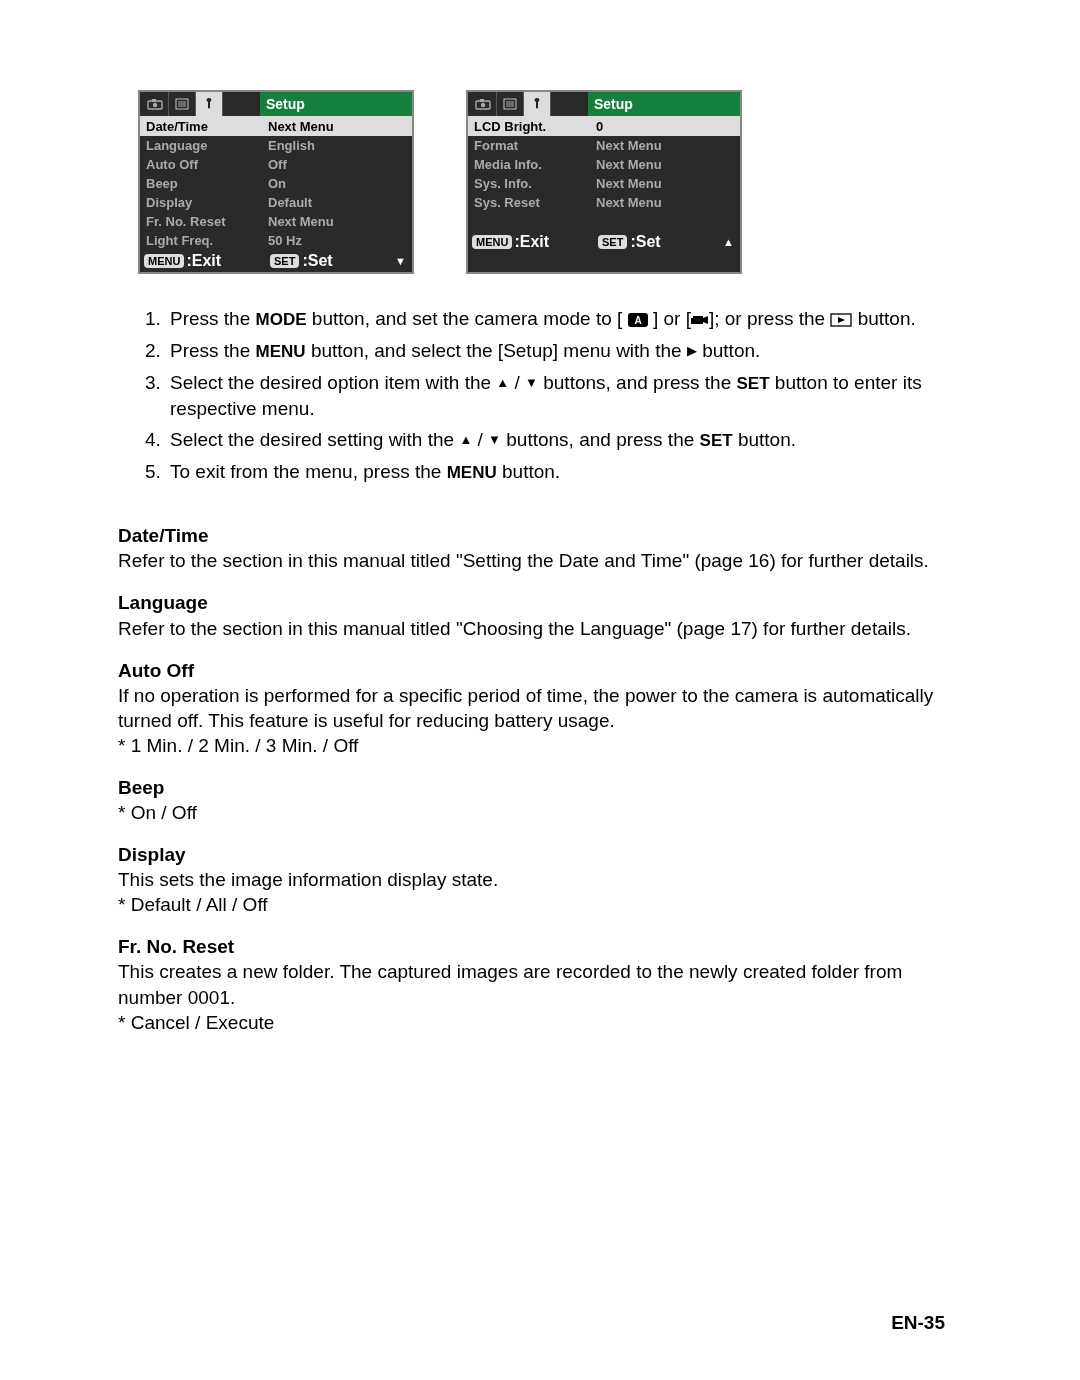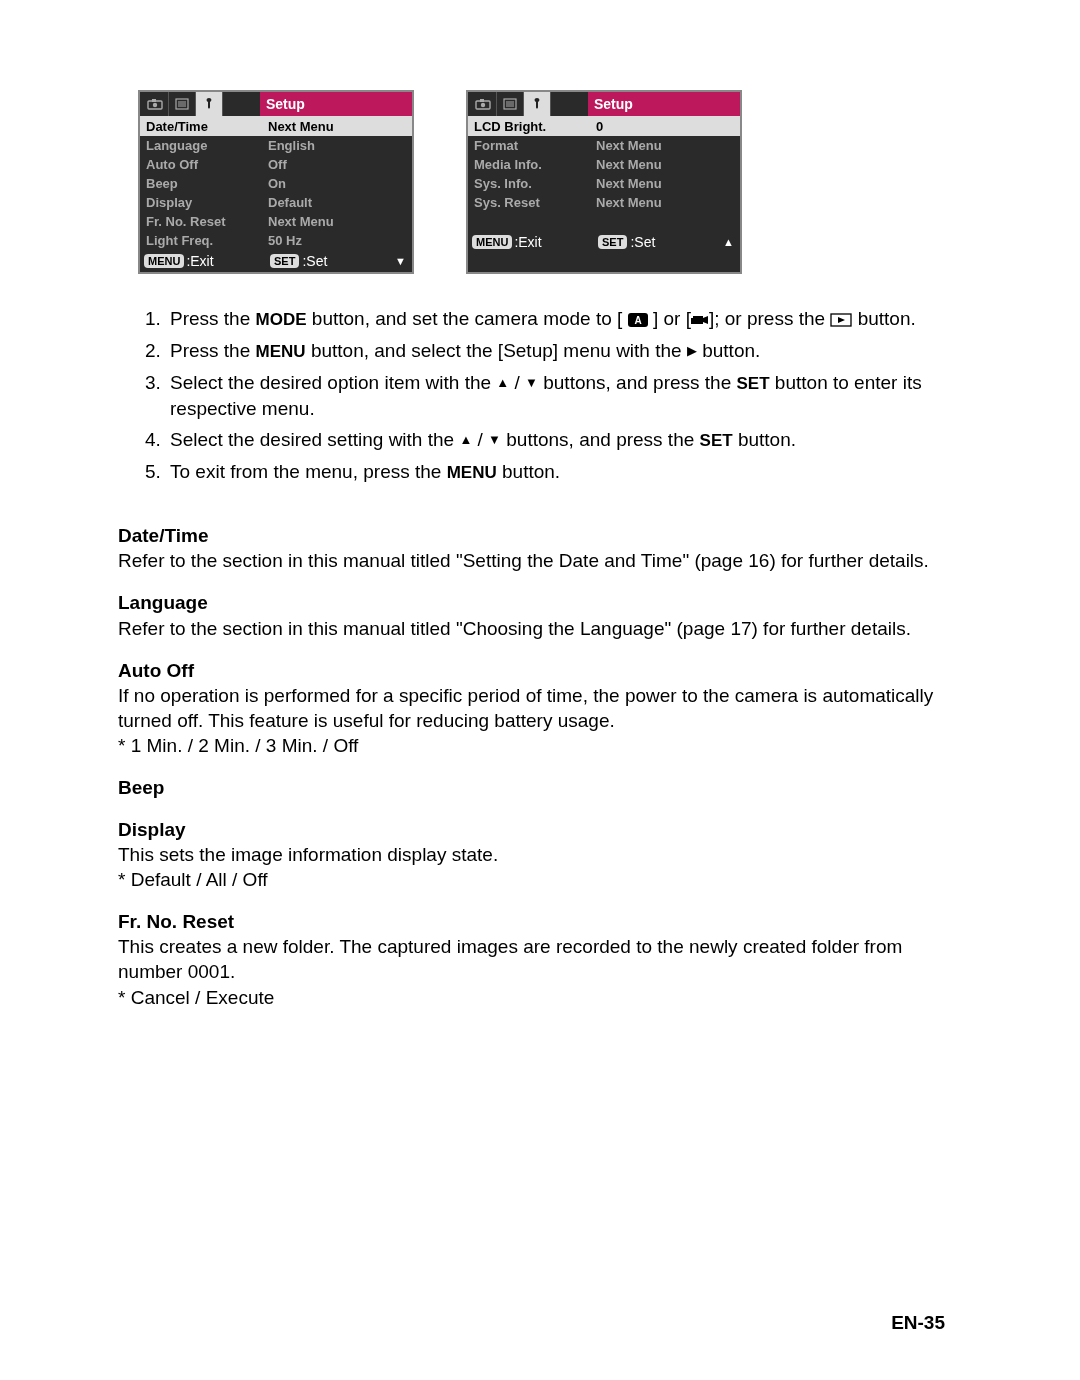--- a/index.html
+++ b/index.html
@@ -54,21 +54,21 @@
     align-items: center;
     justify-content: center;
     border-right: 1px solid #555;
   }
   .tab.active {
     background: #ddd;
   }
   .tab svg { display:block; }
   .header-label {
     flex: 1;
-    background: #be185d;
+    background: #15803d;
     color: #fff;
     font-weight: bold;
     font-size: 14px;
     display: flex;
     align-items: center;
     padding-left: 6px;
   }
   .selected-row {
     display: flex;
     background: #ddd;
@@ -142,22 +142,22 @@
     color: #000;
     font-size: 11px;
     font-weight: bold;
     border-radius: 4px;
     padding: 1px 4px;
     display: inline-flex;
     align-items: center;
   }
   .bot-text {
     color: #fff;
-    font-size: 14px;
-    font-weight: normal;
+    font-size: 16px;
+    font-weight: bold;
   }
   .arrow-dn, .arrow-up {
     position: absolute;
     right: 6px;
     color: #fff;
     font-size: 11px;
   }
 
   .steps {
     font-size: 19px;
@@ -392,20 +392,21 @@
       <div class="sec-title">Language</div>
       <div>Refer to the section in this manual titled "Choosing the Language" (page 17) for further details.</div>
     </div>
     <div class="sec">
       <div class="sec-title">Auto Off</div>
       <div>If no operation is performed for a specific period of time, the power to the camera is automatically turned off. This feature is useful for reducing battery usage.</div>
       <div>* 1 Min. / 2 Min. / 3 Min. / Off</div>
     </div>
     <div class="sec">
       <div class="sec-title">Beep</div>
+      <div>* On / Off</div>
     </div>
     <div class="sec">
       <div class="sec-title">Display</div>
       <div>This sets the image information display state.</div>
       <div>* Default / All / Off</div>
     </div>
     <div class="sec">
       <div class="sec-title">Fr. No. Reset</div>
       <div>This creates a new folder. The captured images are recorded to the newly created folder from number 0001.</div>
       <div>* Cancel / Execute</div>

